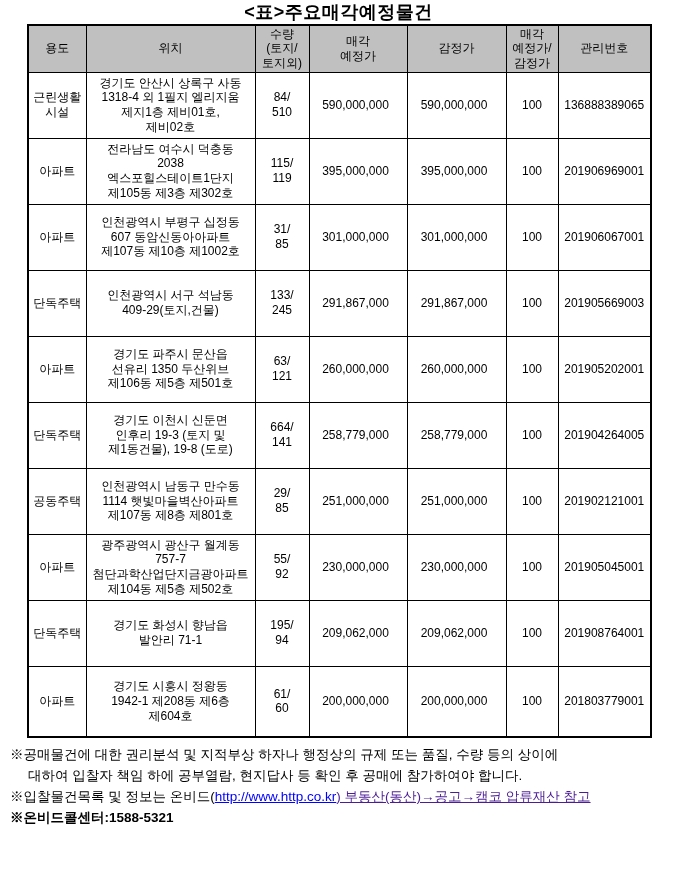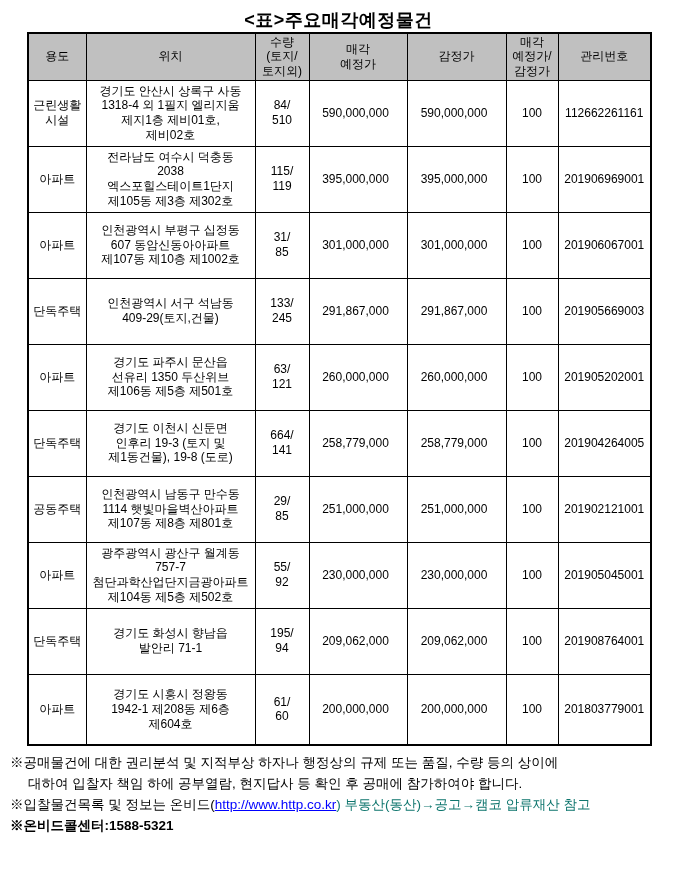--- a/index.html
+++ b/index.html
@@ -9,21 +9,20 @@
     font-family:"Liberation Sans", sans-serif;
     color:#000000;
     position:relative;
     overflow:hidden;
   }
   .page { width:677px; }
   .title {
     text-align:center;
     font-size:18px;
     font-weight:bold;
-    padding-top:8px;
     letter-spacing:0.5px;
   }
   .unit-note {
     text-align:right;
     margin:12px 27px 3px 0;
     font-size:11px;
     font-weight:bold;
   }
   table.props {
     border-collapse:collapse;
@@ -51,21 +50,21 @@
   td.c-num { text-align:right; padding-right:5px; }
   .footer {
     margin:7px 8px 0 10px;
     font-size:13.5px;
     line-height:20px;
   }
   .footer p { margin:0 0 1px 0; }
   .indent { padding-left:18px; }
   .bold { font-weight:bold; }
   a.link { color:#0000ff; text-decoration:underline; cursor:pointer; }
-  .bluetext { color:#0f766e; }
+  .bluetext { color:#4c1d95;text-decoration:underline; }
 </style>
 </head>
 <body>
 
 <div class="page">
 
   <div class="title">&lt;표&gt;주요매각예정물건</div>
 
 
   <table class="props">
@@ -100,21 +99,21 @@
 시설</td>
         <td>경기도 안산시  상록구 사동
 1318-4 외 1필지 엘리지움
 제지1층 제비01호,
 제비02호</td>
         <td>84/
 510</td>
         <td class="c-num">590,000,000</td>
         <td class="c-num">590,000,000</td>
         <td>100</td>
-        <td>112662261161</td>
+        <td>136888389065</td>
       </tr>
       <tr>
         <td>아파트</td>
         <td>전라남도 여수시 덕충동
 2038
 엑스포힐스테이트1단지
 제105동 제3층 제302호</td>
         <td>115/
 119</td>
         <td class="c-num">395,000,000</td>

